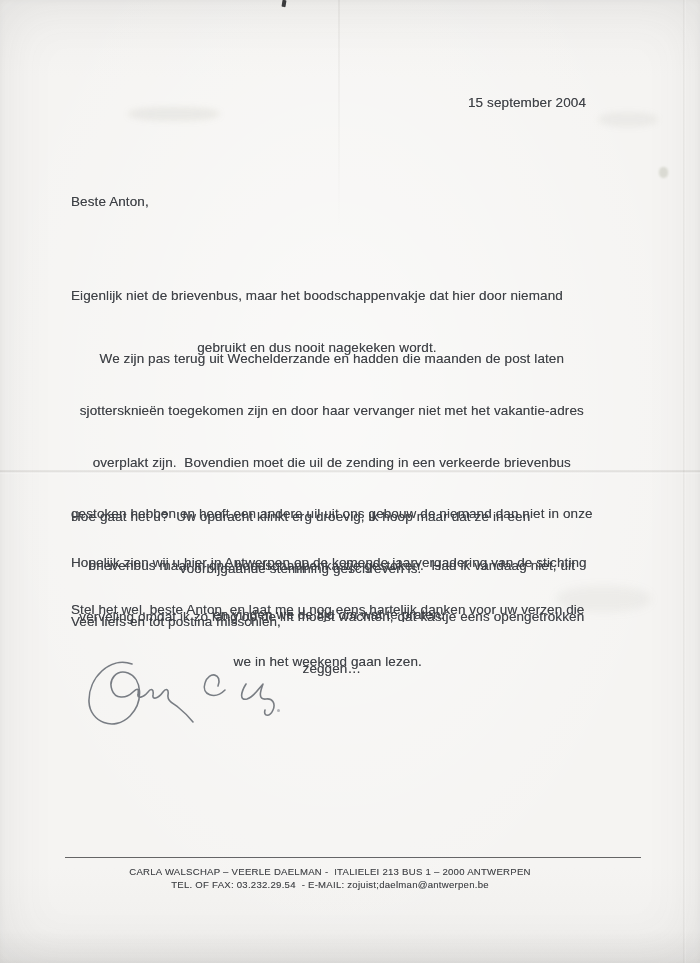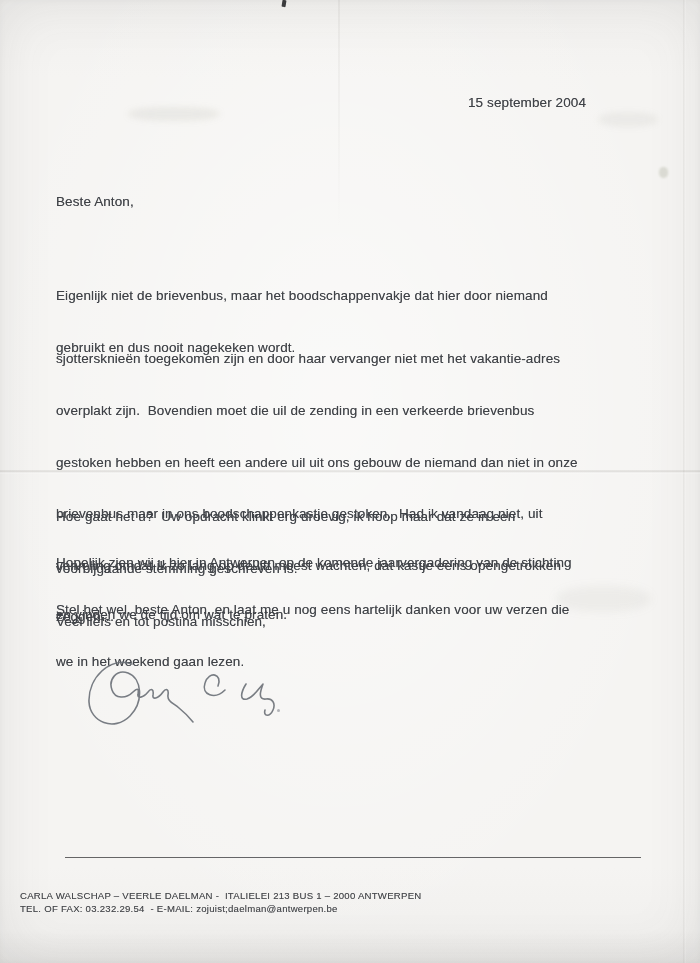--- a/index.html
+++ b/index.html
@@ -19,38 +19,38 @@
   }
   .txt {
     position:absolute;
     white-space:pre;
     font-size:13.5px;
     line-height:17.2px;
     letter-spacing:0.1px;
     color:#3f4247;
     text-shadow:0 0 0.5px rgba(63,66,71,0.55);
   }
-  .body-left { left:56px; }
+  .body-left { left:71px;text-align:center; }
   .date-line   { top:94px;  left:468px; }
   .salutation  { top:193px; }
   .para-1      { top:253px; }
   .para-2      { top:316px; }
   .para-3      { top:474px; }
   .para-4      { top:520px; }
   .para-5      { top:567px; }
   .closing     { top:613px; }
   .signature-wrap { position:absolute; left:76px; top:648px; width:230px; height:100px; }
   .sig-dot { position:absolute; left:277px; top:709px; width:3px; height:3px;
              border-radius:50%; background:rgba(95,100,110,0.45); }
   .footer-rule { position:absolute; left:65px; top:857px; width:576px; height:1px;
                  background:#4b4b4d; opacity:0.85; }
   .footer-text { position:absolute; left:20px; top:866px; width:620px;
-                 font-size:9.6px; line-height:12.8px;
+                 text-align:center; font-size:9.6px; line-height:12.8px;
                  letter-spacing:0.25px; color:#46484c;
-                 text-shadow:0 0 0.4px rgba(70,72,76,0.5);margin-top:24px; }
+                 text-shadow:0 0 0.4px rgba(70,72,76,0.5); }
   .footer-text div { white-space:pre; }
   
   .tick-top { position:absolute; left:282px; top:0; width:4px; height:7px;
               background:#3b3b3d; transform:rotate(9deg); border-radius:1px; }
   .crease-h { position:absolute; left:0; top:470px; width:700px; height:4px;
               background:linear-gradient(to bottom,
                 rgba(120,115,108,0.10), rgba(120,115,108,0.16) 40%,
                 rgba(255,255,255,0.35) 75%, rgba(255,255,255,0)); }
   .crease-v-right { position:absolute; left:683px; top:0; width:3px; height:963px;
               background:linear-gradient(to right,
@@ -81,20 +81,21 @@
   <div class="txt date-line">15 september 2004</div>
 
   <div class="txt body-left salutation">Beste Anton,</div>
 
   <div class="txt body-left para-1">
     <div>Eigenlijk niet de brievenbus, maar het boodschappenvakje dat hier door niemand</div>
     <div>gebruikt en dus nooit nagekeken wordt.</div>
   </div>
 
   <div class="txt body-left para-2">
+    <div>We zijn pas terug uit Wechelderzande en hadden die maanden de post laten</div>
     <div>sjottersknieën toegekomen zijn en door haar vervanger niet met het vakantie-adres</div>
     <div>overplakt zijn.  Bovendien moet die uil de zending in een verkeerde brievenbus</div>
     <div>gestoken hebben en heeft een andere uil uit ons gebouw de niemand dan niet in onze</div>
     <div>brievenbus maar in ons boodschappenkastje gestoken.  Had ik vandaag niet, uit</div>
     <div>verveling omdat ik zo lang op de lift moest wachten, dat kastje eens opengetrokken</div>
     <div>zeggen…</div>
   </div>
 
   <div class="crease-h"></div>
 

